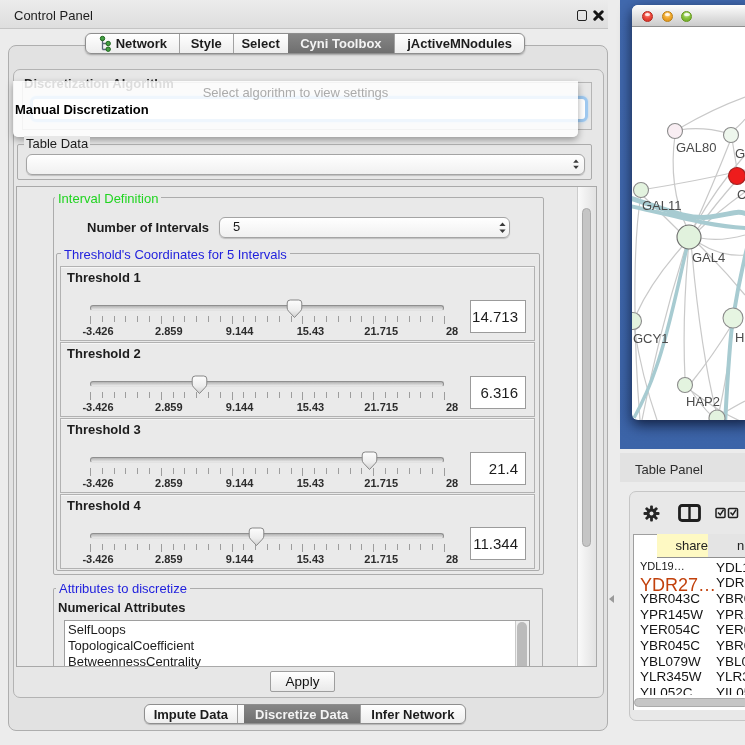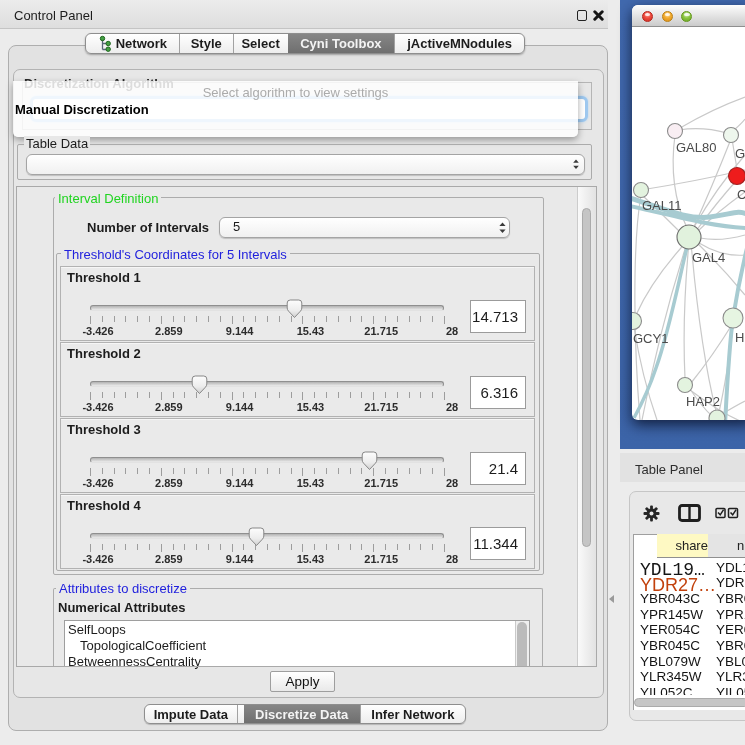--- a/index.html
+++ b/index.html
@@ -175,21 +175,21 @@
   <svg class="abs" style="left:246.9px;top:526px;" width="19" height="21" viewBox="0 0 19 21">
       <path d="M9.5,19.5 L3.6,13.2 Q2.2,11.8 2.2,10 V5 Q2.2,2 5.2,2 H13.8 Q16.8,2 16.8,5 V10 Q16.8,11.8 15.4,13.2 Z" fill="url(#thg)" stroke="#878787"></path>
     </svg>
   <div class="abs vbox" style="top:527px;">11.344</div>
 
   <div class="abs" style="left:53px;top:588px;width:490px;height:78px;border:1px solid #acacac;border-top-left-radius:2px;border-top-right-radius:2px;border-bottom:none;"></div>
   <div class="abs" style="left:56px;top:581px;background:#e9e9e9;padding:0 3px;font-size:13px;color:#2222dd;">Attributes to discretize</div>
   <div class="abs t13 b" style="left:58px;top:600px;">Numerical Attributes</div>
   <div class="abs" style="left:64px;top:620px;width:466px;height:46px;background:#ffffff;border:1px solid #9e9e9e;border-bottom:none;"></div>
   <div class="abs t13" style="left:68px;top:622px;">SelfLoops</div>
-  <div class="abs t13" style="left:68px;top:638px;margin-left:12px;">TopologicalCoefficient</div>
+  <div class="abs t13" style="left:68px;top:638px;">TopologicalCoefficient</div>
   <div class="abs t13" style="left:68px;top:654px;">BetweennessCentrality</div>
   <div class="abs" style="left:515px;top:621px;width:14px;height:45px;background:#efefef;border-left:1px solid #c9c9c9;"></div>
   <div class="abs" style="left:517px;top:622px;width:10px;height:44px;background:#bbbbbb;border-radius:5px 5px 0 0;"></div>
 
   <div class="abs" style="left:16px;top:666px;width:581px;height:1px;background:#a9a9a9;"></div>
 
   <div class="abs" style="left:270px;top:671px;width:65px;height:21px;background:linear-gradient(#ffffff,#e9e9e9);border:1px solid #9e9e9e;border-radius:2px;text-align:center;line-height:19px;font-size:13.5px;color:#111;">Apply</div>
 
   <div class="abs" style="left:144px;top:704px;width:322px;height:20px;border:1px solid #8e8e8e;border-radius:6px;background:linear-gradient(#ffffff,#ededed);box-shadow:0 1px 1px rgba(0,0,0,0.2);overflow:hidden;display:flex;">
     <div style="width:95px;display:flex;align-items:center;justify-content:center;border-right:1px solid #a2a2a2;">
@@ -300,21 +300,21 @@
       <rect x="1" y="1.5" width="9" height="9" rx="1"></rect>
       <rect x="13.5" y="1.5" width="9" height="9" rx="1"></rect>
       <path d="M3,5.5 L5.2,7.8 L8.6,2.6"></path>
       <path d="M15.5,5.5 L17.7,7.8 L21.1,2.6"></path>
     </g>
   </svg>
 
   <div class="abs" style="left:633px;top:534px;width:112px;height:176px;background:#ffffff;border-left:1px solid #9f9f9f;border-top:1px solid #9f9f9f;"></div>
   <div class="abs" style="left:633px;top:534px;width:74px;height:24px;background:#fef9c3;border-right:1px solid #8f8f8f;border-bottom:1px solid #8f8f8f;font-size:13px;color:#222;text-align:right;padding-right:4px;line-height:24px;margin-left:24px;">shared...</div>
   <div class="abs" style="left:708px;top:534px;width:41px;height:24px;background:#e4e4e4;border-bottom:1px solid #8f8f8f;font-size:13px;color:#222;padding-left:29px;line-height:24px;">n</div>
-  <div class="abs" style="left:640px;top:559.5px;font-size:18px;color:#141414;white-space:nowrap;font-family:Liberation Mono, monospace;">YDL19…</div>
+  <div class="abs" style="left:640px;top:559.5px;font-size:11px;color:#141414;white-space:nowrap;">YDL19…</div>
   <div class="abs" style="left:716px;top:559.5px;font-size:13.5px;color:#141414;white-space:nowrap;">YDL194W</div>
   <div class="abs" style="left:640px;top:575.2px;font-size:18px;color:#c2410c;white-space:nowrap;">YDR27…</div>
   <div class="abs" style="left:716px;top:575.2px;font-size:13.5px;color:#141414;white-space:nowrap;">YDR277C</div>
   <div class="abs" style="left:640px;top:590.9px;font-size:13.5px;color:#141414;white-space:nowrap;">YBR043C</div>
   <div class="abs" style="left:716px;top:590.9px;font-size:13.5px;color:#141414;white-space:nowrap;">YBR043C</div>
   <div class="abs" style="left:640px;top:606.6px;font-size:13.5px;color:#141414;white-space:nowrap;">YPR145W</div>
   <div class="abs" style="left:716px;top:606.6px;font-size:13.5px;color:#141414;white-space:nowrap;">YPR145W</div>
   <div class="abs" style="left:640px;top:622.3px;font-size:13.5px;color:#141414;white-space:nowrap;">YER054C</div>
   <div class="abs" style="left:716px;top:622.3px;font-size:13.5px;color:#141414;white-space:nowrap;">YER054C</div>
   <div class="abs" style="left:640px;top:638.0px;font-size:13.5px;color:#141414;white-space:nowrap;">YBR045C</div>

